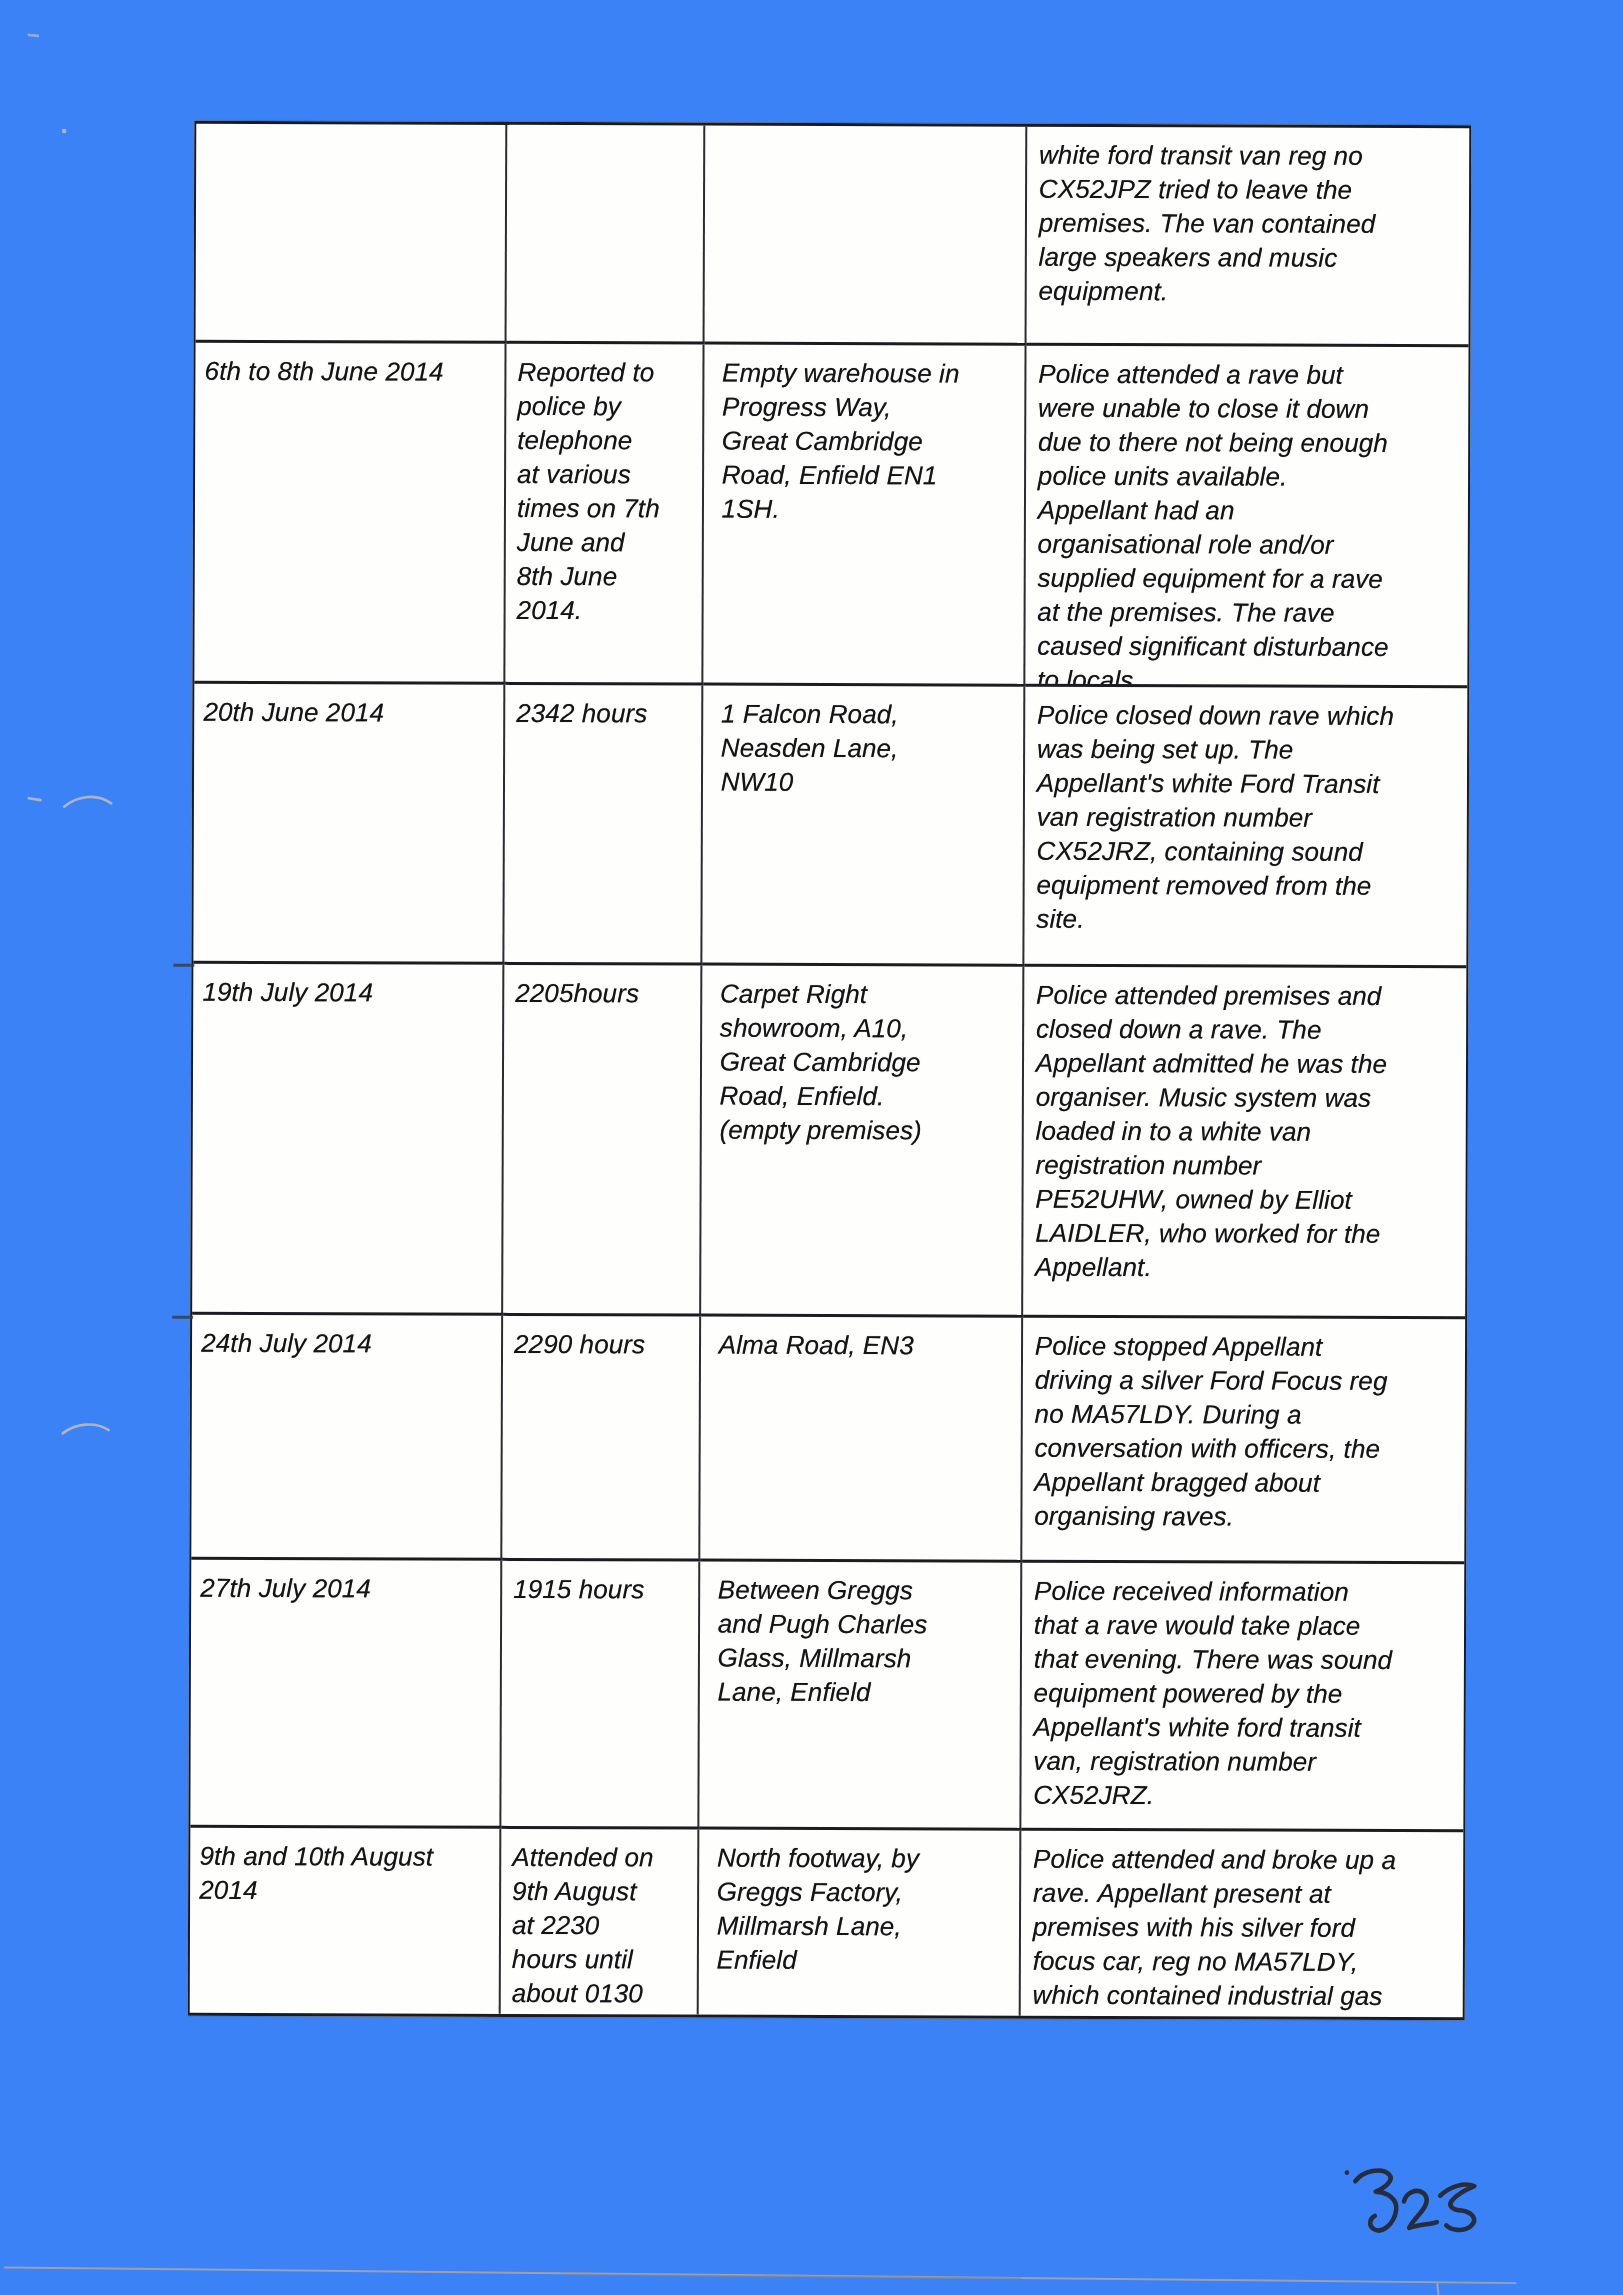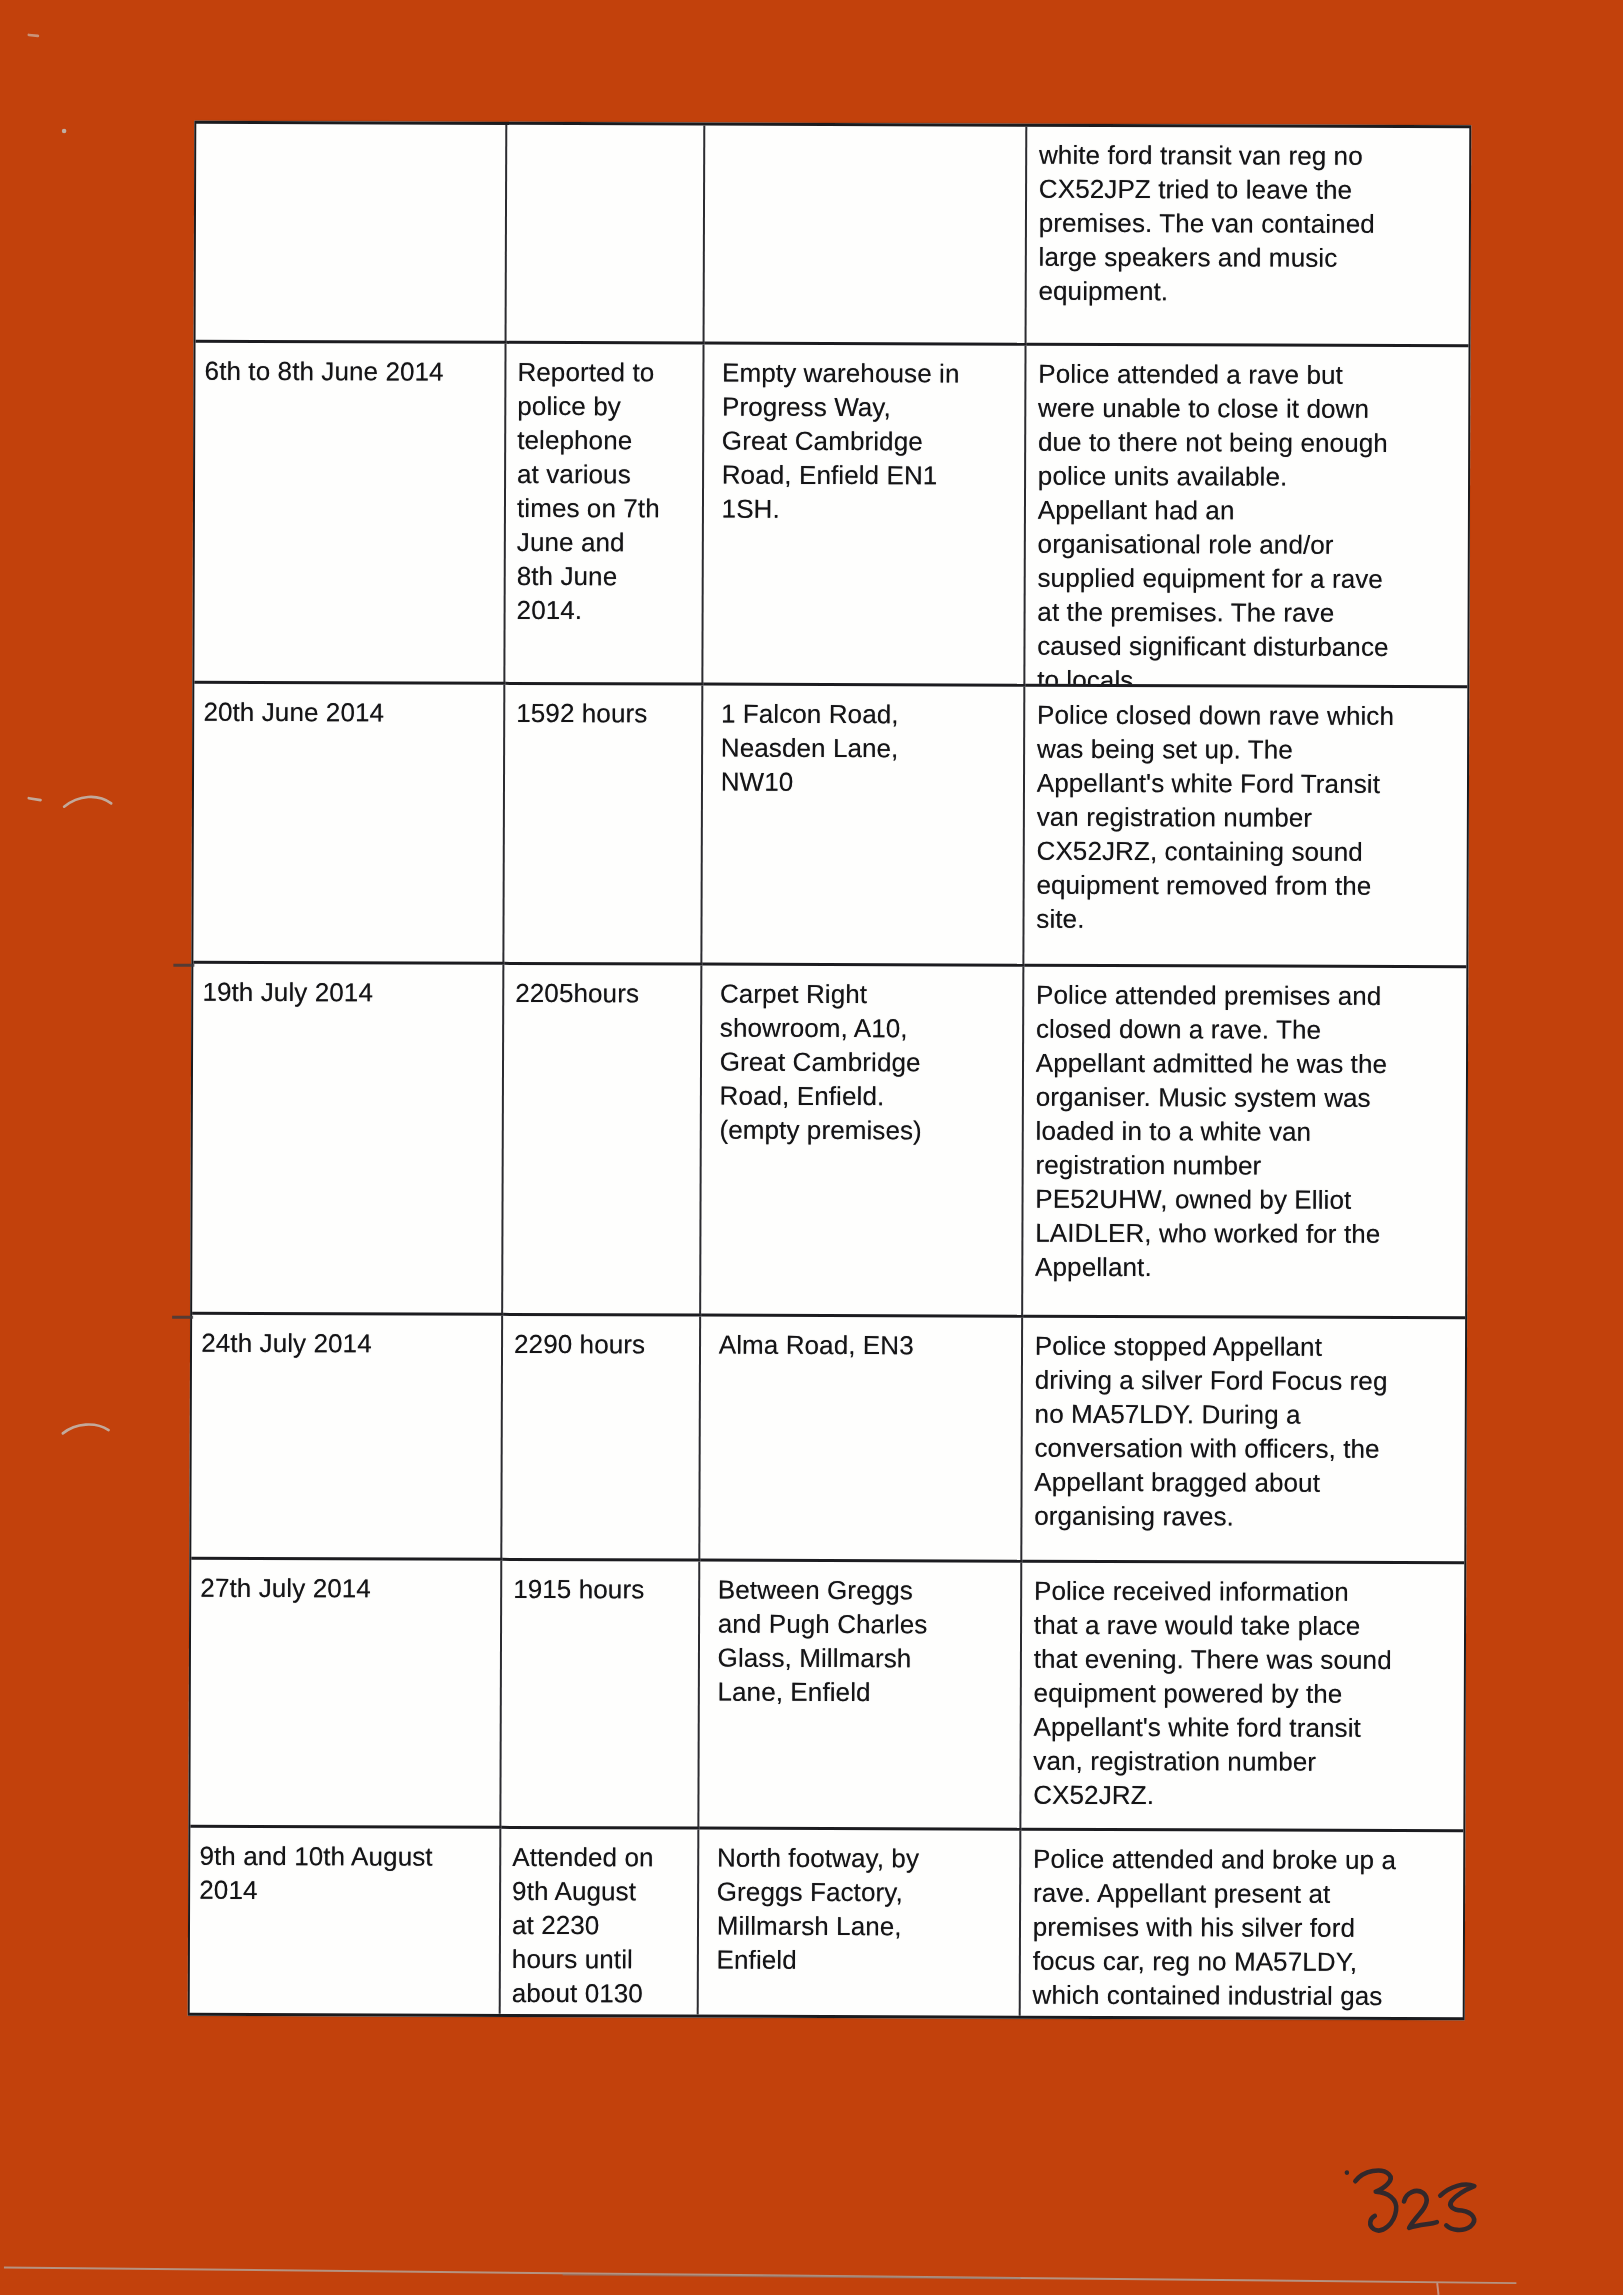--- a/index.html
+++ b/index.html
@@ -8,21 +8,22 @@
     width: 1623px;
     height: 2295px;
     background: #fdfdfc;
     overflow: hidden;
     font-family: "Liberation Sans", "DejaVu Sans", sans-serif;
   }
   .page {
     position: relative;
     width: 1623px;
     height: 2295px;
-    background: #c2410c;
+    background: #3b82f6;
+    font-style: italic;
   }
   
   .doc-table {
     position: absolute;
     left: 191px;
     top: 123px;
     display: grid;
     grid-template-columns: 311px 198px 322px 442px;
     grid-template-rows: 219px 341px 280px 351px 245px 268px 185px;
     border-style: solid;
@@ -113,21 +114,21 @@
 due to there not being enough
 police units available.
 Appellant had an
 organisational role and/or
 supplied equipment for a rave
 at the premises. The rave
 caused significant disturbance
 to locals.</div>
 
     <div class="t-cell c1">20th June 2014</div>
-    <div class="t-cell c2">1592 hours</div>
+    <div class="t-cell c2">2342 hours</div>
     <div class="t-cell c3">1 Falcon Road,
 Neasden Lane,
 NW10</div>
     <div class="t-cell c4">Police closed down rave which
 was being set up. The
 Appellant's white Ford Transit
 van registration number
 CX52JRZ, containing sound
 equipment removed from the
 site.</div>

